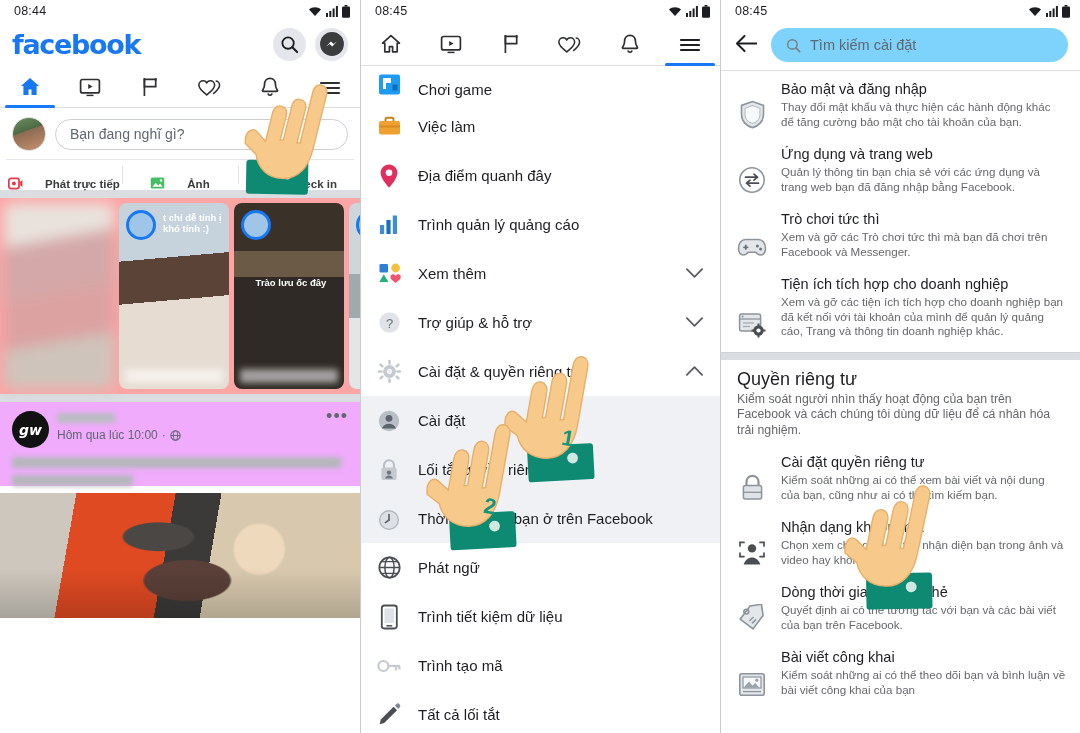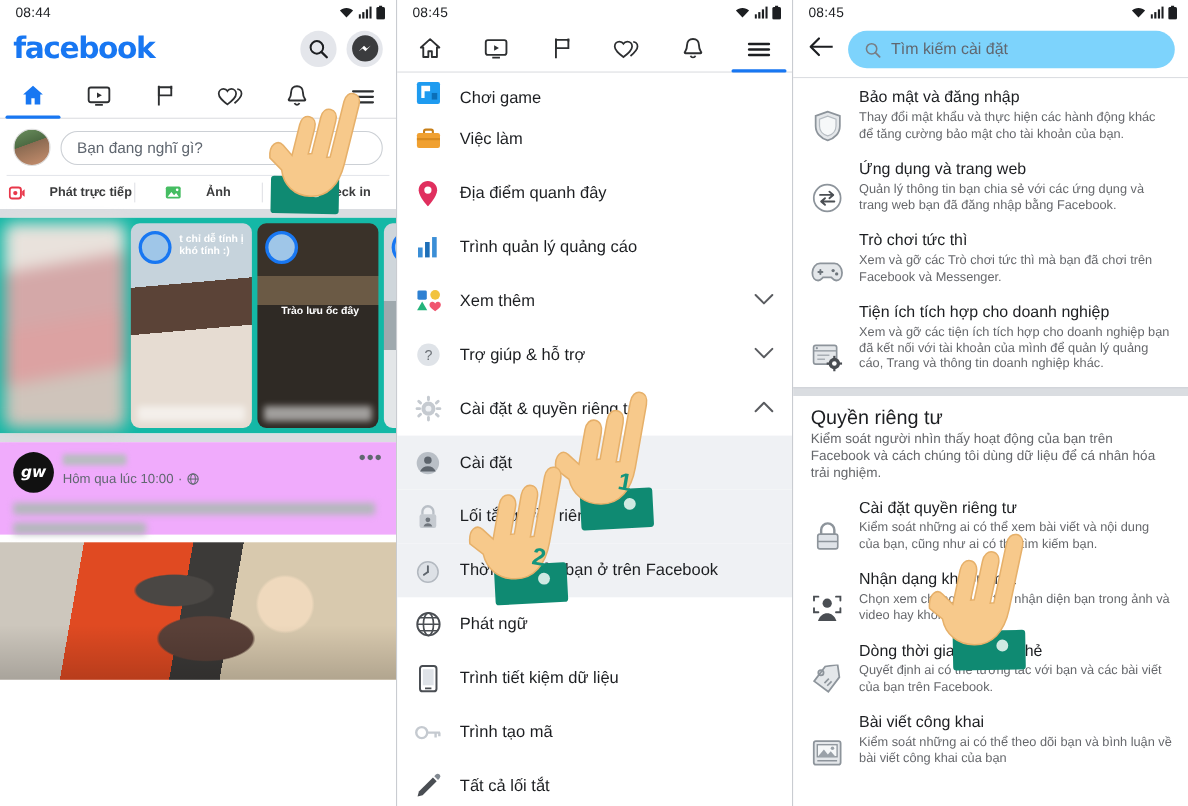--- a/index.html
+++ b/index.html
@@ -52,28 +52,28 @@
     border: 1px solid #ddd;
   }
   .composer-input {
     flex: 1; height: 31px; border: 1px solid #ccd0d5; border-radius: 18px;
     display: flex; align-items: center; padding: 0 14px; font-size: 14px; color: #606770;
   }
   .composer-actions {
     display: flex; height: 31px; border-top: 1px solid #e4e6eb;
     margin: 0 6px 0 6px;
   }
-  .c-act { flex: 1; display: flex; align-items: center; justify-content: center; gap: 22px;
+  .c-act { flex: 1; display: flex; align-items: flex-end; justify-content: center; gap: 22px;
            font-size: 11.5px; font-weight: bold; color: #3a3b3c; position: relative; }
   .c-act + .c-act::before {
     content: ""; position: absolute; left: 0; top: 6px; bottom: 6px; width: 1px; background: #e0e2e6;
   }
   .feed-gap { height: 8px; background: #dadde1; }
 
-  .stories { display: flex; gap: 5px; padding: 5px 4px; height: 196px; background: #14b8a6; }
+  .stories { display: flex; gap: 5px; padding: 5px 4px; height: 196px; background: #fca5a5; }
   .story { width: 110px; border-radius: 8px; overflow: hidden; position: relative; flex: none;
            background: #cfd2d6; }
   .story.blurred { filter: blur(7px); }
   .story-ring {
     position: absolute; top: 7px; left: 7px; width: 30px; height: 30px; border-radius: 50%;
     border: 3px solid #1877f2; background: #9fc6e8; overflow: hidden;
   }
   .story-cap {
     position: absolute; left: 6px; right: 6px; bottom: 6px; height: 14px;
     background: rgba(255,255,255,.55); filter: blur(3px); border-radius: 2px;

